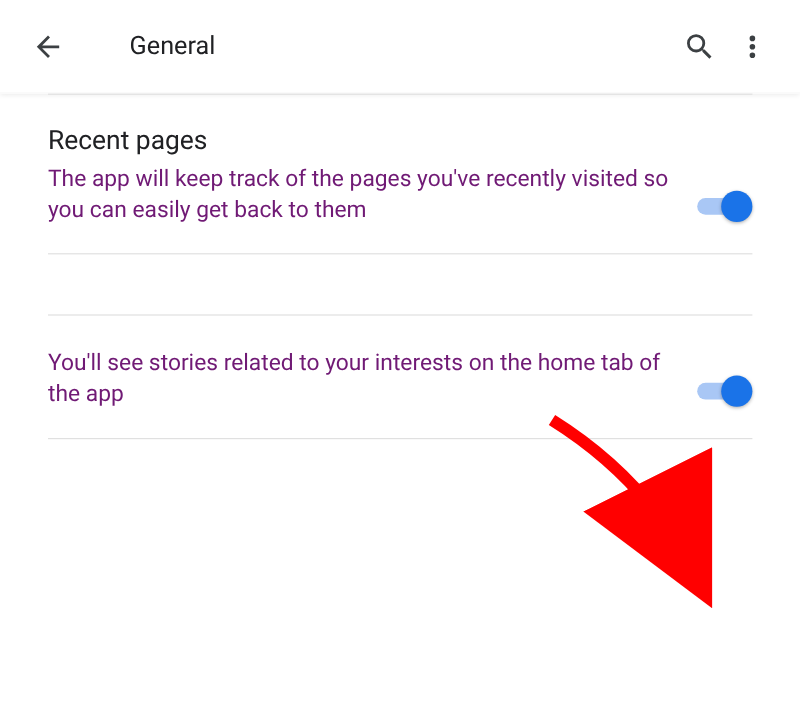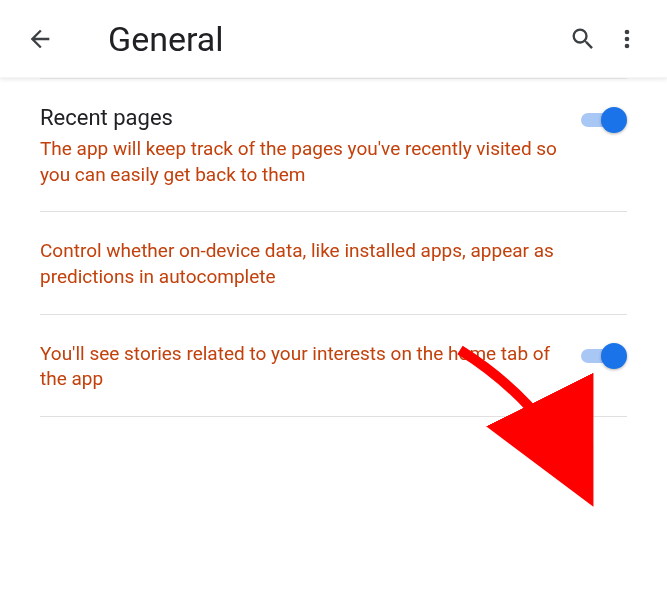--- a/index.html
+++ b/index.html
@@ -27,47 +27,47 @@
       align-items: center;
       justify-content: center;
       border-radius: 50%;
       cursor: pointer;
       color: #3c4043;
     }
     .back-btn svg, .search-btn svg, .more-btn svg {
       width: 28px; height: 28px;
     }
     .title {
-      font-size: 34px;
+      font-size: 21px;
       font-weight: 400;
       margin-left: 46px;
       color: #202124;
       flex: 1;
     }
     .content { padding: 0 0 0 0; }
     .divider-top {
       height: 1px;
       background: #e0e0e0;
       margin: 0 40px;
     }
     .row {
       display: flex;
-      align-items: flex-start;
+      align-items: flex-end;
       padding: 26px 40px 24px 40px;
     }
     .row-text { flex: 1; padding-right: 18px; }
     .row-title {
       font-size: 22px;
       color: #202124;
       margin-bottom: 6px;
     }
     .row-desc {
       font-size: 19px;
       line-height: 1.35;
-      color: #c2410c;
+      color: #701a75;
     }
     .toggle {
       position: relative;
       width: 46px;
       height: 30px;
       flex-shrink: 0;
       cursor: pointer;
     }
     .track {
       position: absolute;
@@ -125,21 +125,20 @@
     </div>
     <div class="toggle toggle-on">
       <div class="track"></div>
         <div class="thumb"></div>
     </div>
   </div>
   <div class="sep"></div>
 
   <div class="row">
     <div class="row-text">
-      <div class="row-desc">Control whether on-device data, like installed apps, appear as predictions in autocomplete</div>
     </div>
   </div>
   <div class="sep"></div>
 
   <div class="row">
     <div class="row-text">
       <div class="row-desc">You'll see stories related to your interests on the home tab of the app</div>
     </div>
     <div class="toggle toggle-on">
       <div class="track"></div>

